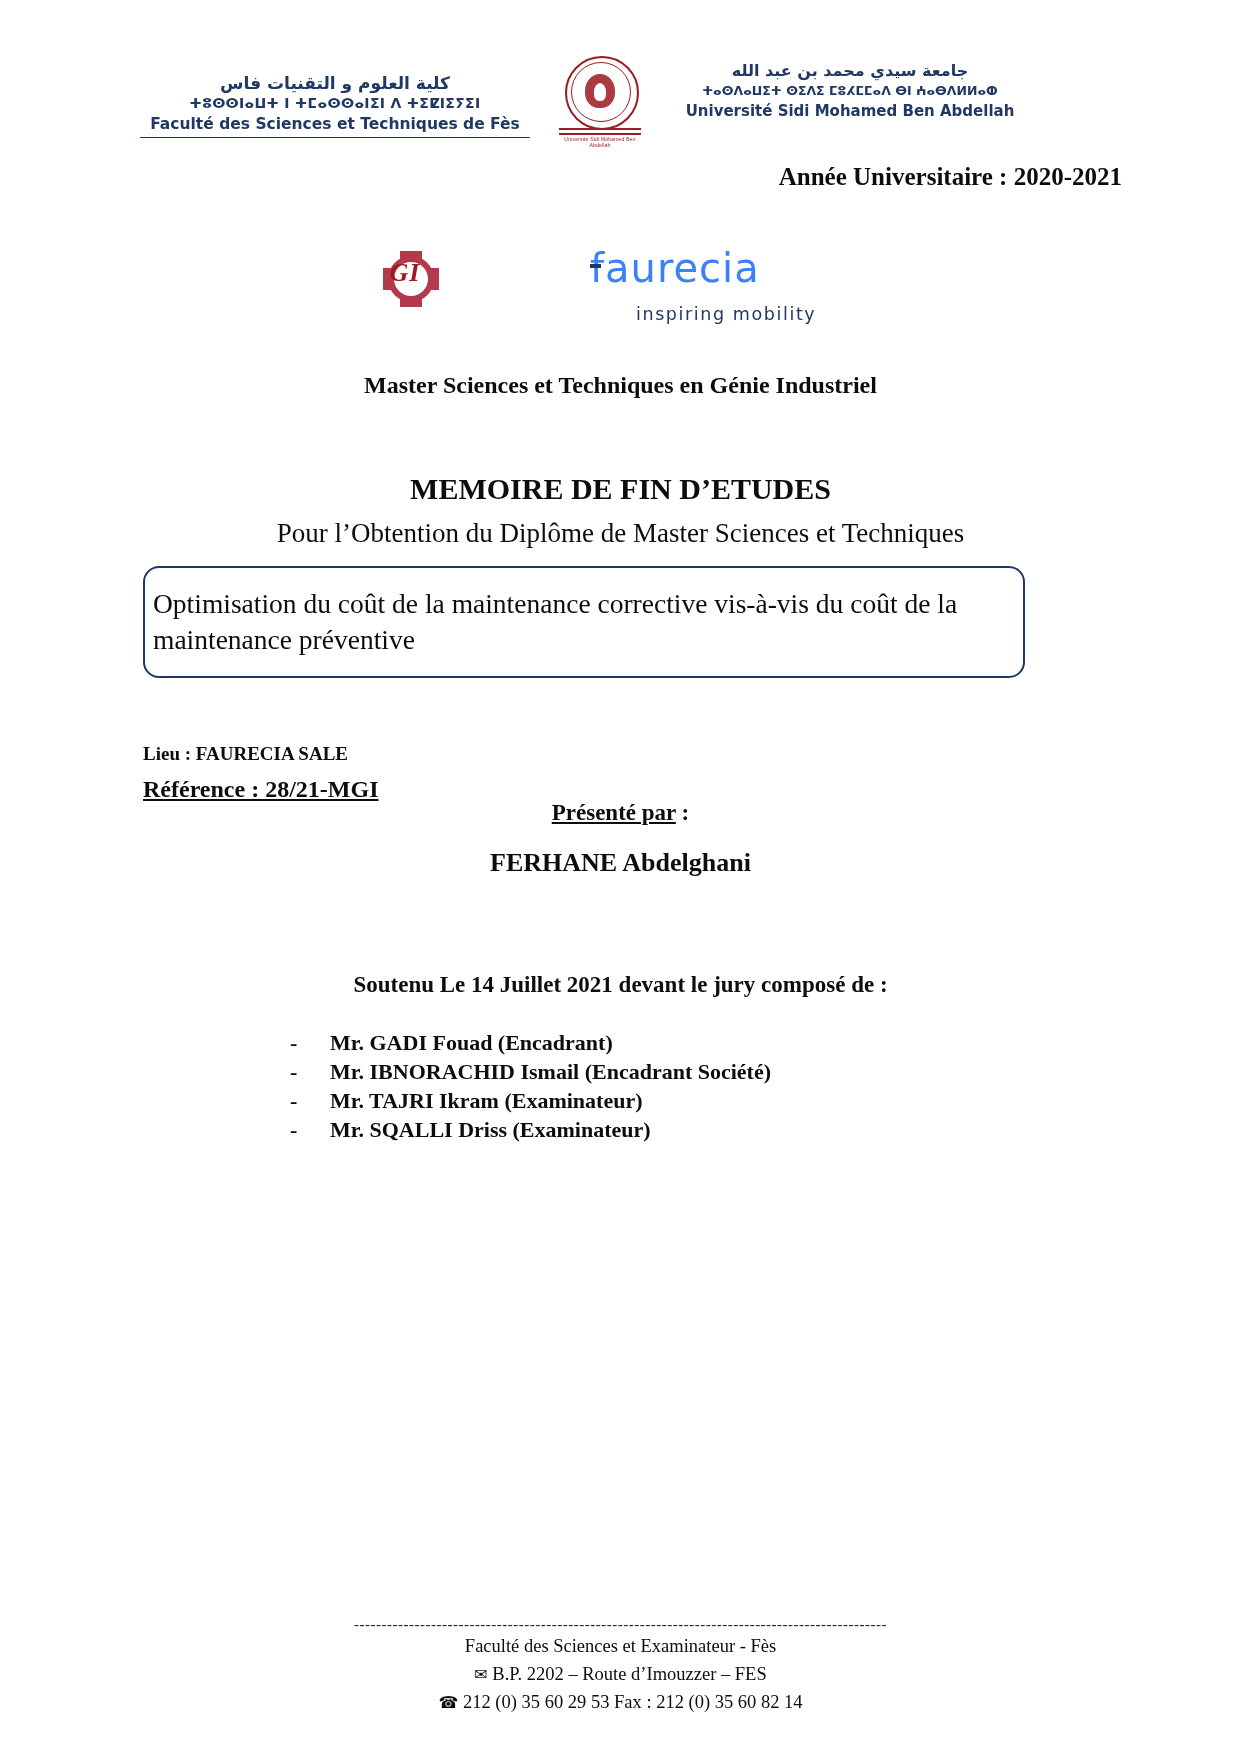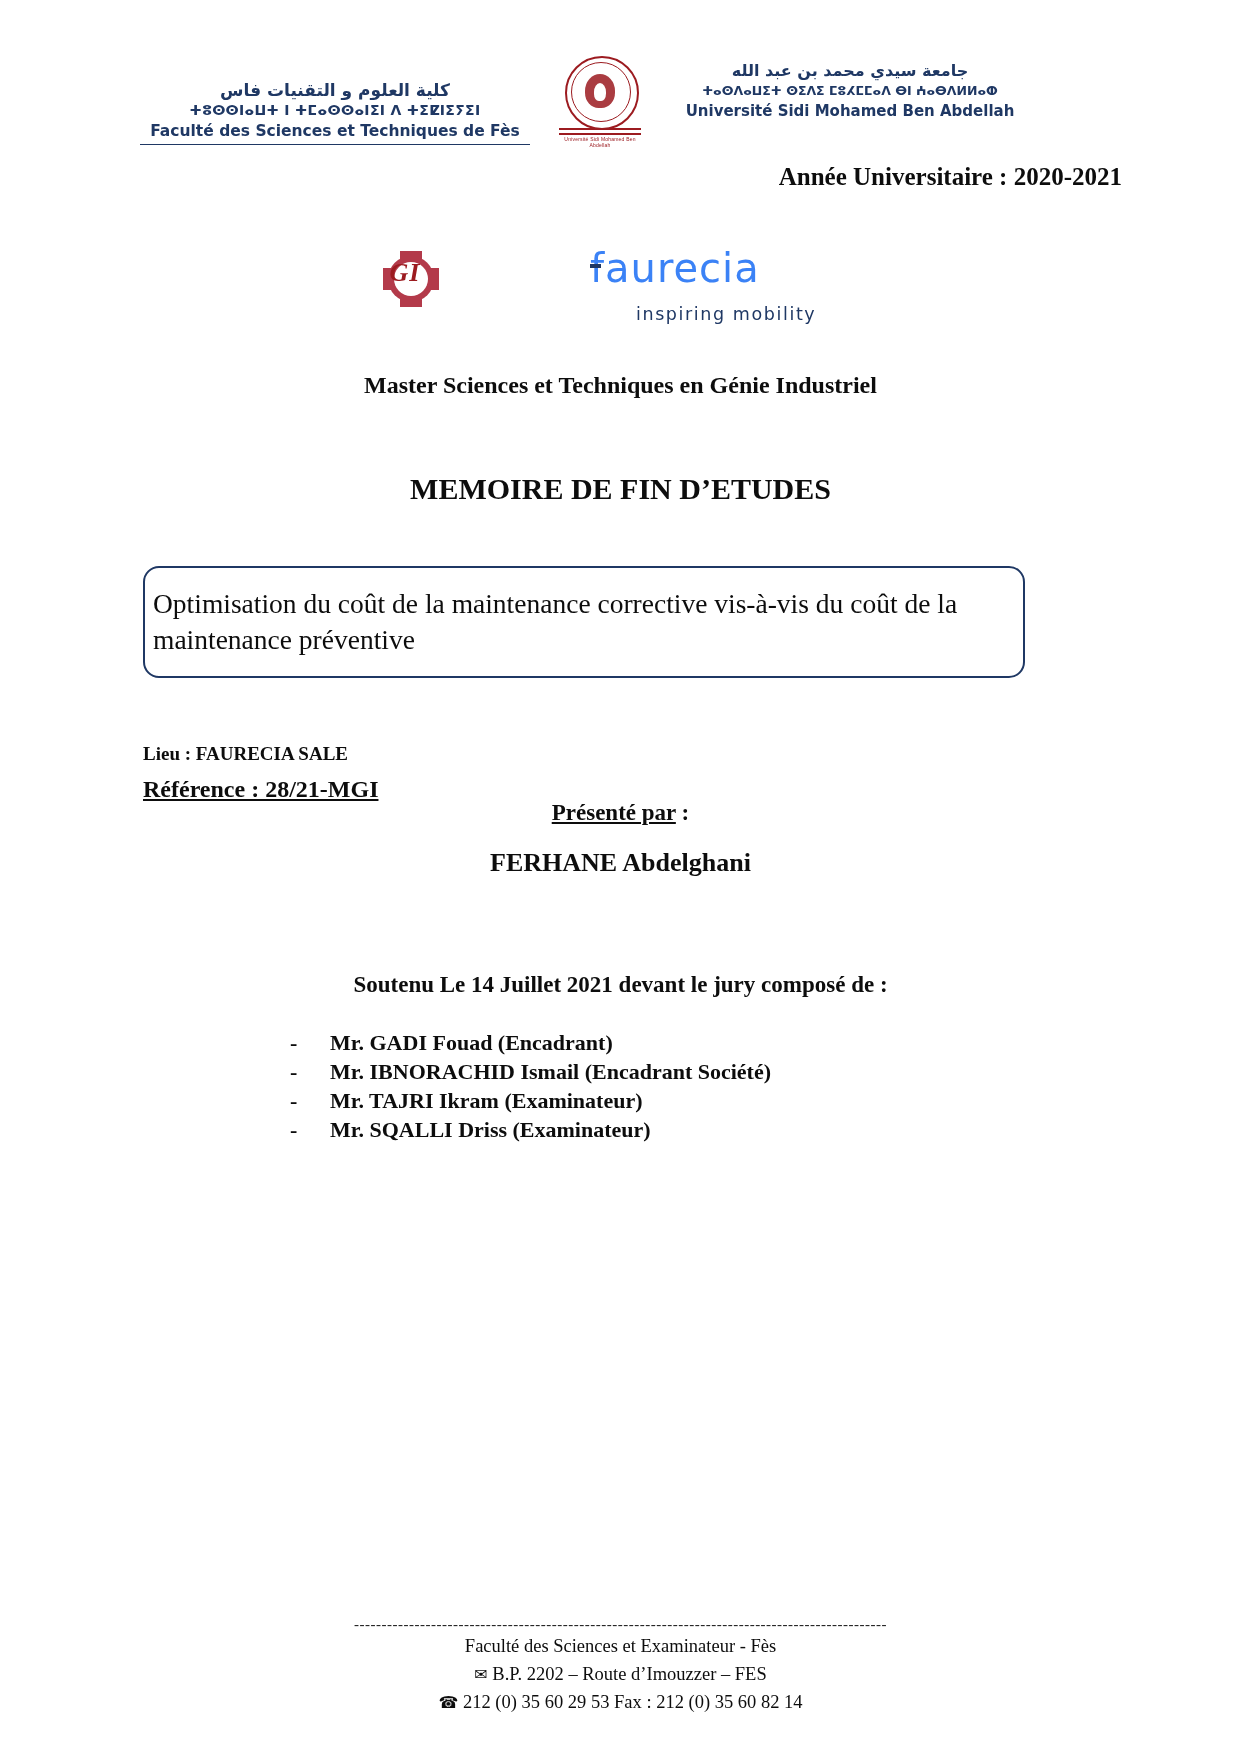--- a/index.html
+++ b/index.html
@@ -21,21 +21,21 @@
   .header {
     position: absolute;
     top: 26px;
     left: 0;
     width: 1241px;
     height: 110px;
   }
   .header-left {
     position: absolute;
     left: 140px;
-    top: 53px;
+    top: 46px;
     width: 390px;
     text-align: center;
     color: #1f3864;
   }
   .header-left .ar {
     font-family: "DejaVu Sans", sans-serif;
     font-size: 17px;
     font-weight: bold;
     direction: rtl;
     line-height: 1.3;
@@ -416,20 +416,21 @@
 
   <div class="logo-faurecia">
     <div class="dash"></div>
     <div class="word">faurecia</div>
     <div class="tag">inspiring mobility</div>
   </div>
 
   <div class="centered master-line">Master Sciences et Techniques en Génie Industriel</div>
 
   <div class="centered memoire-title">MEMOIRE DE FIN D’ETUDES</div>
+  <div class="centered memoire-sub">Pour l’Obtention du Diplôme de Master Sciences et Techniques</div>
 
   <div class="subject-box">
     <div class="subject-text">Optimisation du coût de la maintenance corrective vis-à-vis du coût de la maintenance préventive</div>
   </div>
 
   <div class="lieu">Lieu : FAURECIA SALE</div>
   <div class="reference">Référence : 28/21-MGI</div>
 
   <div class="centered presente">
     <span class="u">Présenté par</span><span> :</span>

